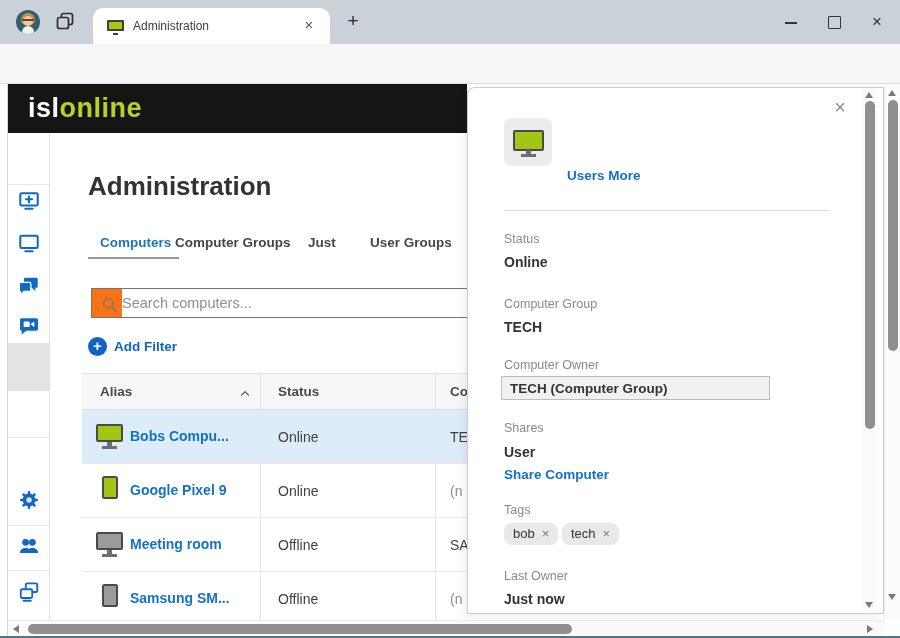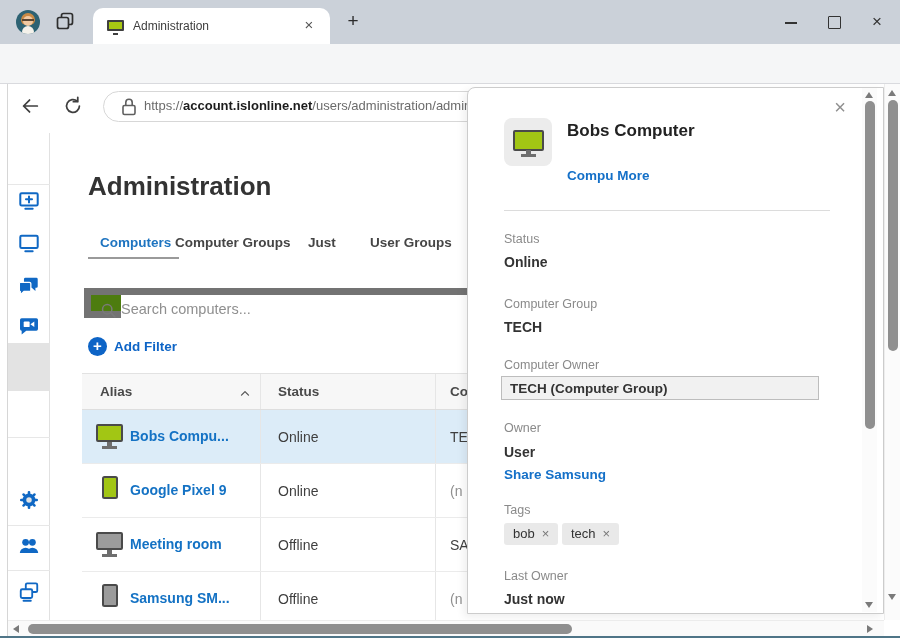--- a/index.html
+++ b/index.html
@@ -46,21 +46,21 @@
   #sidebar { position:absolute; left:8px; top:133px; width:42px; height:487px; background:#fff; border-right:1px solid #e1e1e1; }
   .side-active { position:absolute; left:0; width:42px; top:210px; height:48px; background:#e3e3e3; }
   .side-ic { position:absolute; left:10px; width:22px; height:22px; }
   .side-div { position:absolute; left:0; width:42px; height:1px; background:#e7e7e7; }
 
   #main { position:absolute; left:50px; top:133px; width:700px; height:487px; background:#fff; overflow:hidden; }
   .h1 { position:absolute; left:38px; top:38px; font-size:26px; font-weight:700; color:#333; }
   .ptab { position:absolute; top:102px; font-size:13.5px; font-weight:700; color:#454545; }
   .ptab.active { color:#1e74c0; }
   .ptab-underline { position:absolute; left:38px; top:124px; width:91px; height:2px; background:#9a9a9a; }
-  .search { position:absolute; left:34px; top:155px; width:566px; height:30px; border:7px solid #737373; background:#4d7c0f; }
+  .search { position:absolute; left:41px; top:155px; width:566px; height:30px; border:1px solid #737373; background:#f97316; }
   .search input { position:absolute; left:30px; top:0; width:520px; height:28px; border:0; outline:none; font-size:14.5px; color:#555; font-family:"Liberation Sans",sans-serif; }
   .search input::placeholder { color:#8f8f8f; opacity:1; }
   .addfilter-circle { position:absolute; left:38px; top:204px; width:19px; height:19px; border-radius:50%; background:#0d64c6; color:#fff; font-size:15px; font-weight:700; text-align:center; line-height:18px; }
   .addfilter-label { position:absolute; left:64px; top:206px; font-size:13.5px; font-weight:700; color:#0d64c6; }
 
   .table { position:absolute; left:32px; top:240px; width:640px; height:247px; overflow:hidden; font-size:14px; }
   .thead { position:relative; height:37px; background:#f7f7f7; border-top:1px solid #e2e2e2; border-bottom:1px solid #dedede; font-size:13.5px; font-weight:700; color:#4a4a4a; }
   .trow { position:relative; height:54px; border-bottom:1px solid #ebebeb; background:#fff; }
   .trow.sel { background:#dcecf8; }
   .cdiv { position:absolute; top:0; bottom:0; width:1px; background:#e6e6e6; }
@@ -87,22 +87,22 @@
   .tile .mon2 { position:absolute; left:9px; top:12px; width:31px; height:21px; border:2.5px solid #4a4a4a; border-radius:2px; background:#a2c614; }
   .tile .mon2::before { content:''; position:absolute; left:11px; top:18px; width:5px; height:4px; background:#6e6e6e; }
   .tile .mon2::after { content:''; position:absolute; left:6px; top:22px; width:15px; height:2.5px; background:#6e6e6e; }
   .pnl-title { position:absolute; left:99px; top:33px; font-size:17px; font-weight:700; color:#222; }
   .pnl-sub { position:absolute; left:99px; top:62px; font-size:12.5px; color:#808080; }
   .pnl-showmore { position:absolute; left:99px; top:80px; font-size:13.5px; font-weight:700; color:#1470c8; }
   .pnl-div { position:absolute; left:36px; top:122px; width:326px; height:1px; background:#dcdcdc; }
   .flabel { position:absolute; left:36px; font-size:12.5px; color:#8a8a8a; }
   .fvalue { position:absolute; left:36px; font-size:14px; font-weight:700; color:#333; }
   .flink { position:absolute; left:36px; font-size:13.5px; font-weight:700; color:#1470c8; }
-  .owner-input { position:absolute; left:33px; top:288px; width:318px; height:24px; background:#f1f1f1; border:1px solid #bdbdbd; font-size:13.5px; font-weight:700; color:#333; padding:0 8px; font-family:"Liberation Sans",sans-serif; }
-  .chip { position:absolute; top:435px; height:22px; background:#e9e9e9; border-radius:3px; font-size:13px; color:#333; line-height:22px; padding:0 9px; }
+  .owner-input { position:absolute; left:33px; top:288px; width:269px; height:24px; background:#f1f1f1; border:1px solid #bdbdbd; font-size:13.5px; font-weight:700; color:#333; padding:0 8px; font-family:"Liberation Sans",sans-serif; }
+  .chip { position:absolute; top:435px; height:22px; background:#e9e9e9; border-radius:8px; font-size:13px; color:#333; line-height:22px; padding:0 9px; }
   .chip .x { color:#777; margin-left:7px; font-size:13px; }
 
   
   .tri { width:0; height:0; position:absolute; }
   .tri-up { border-left:4.5px solid transparent; border-right:4.5px solid transparent; border-bottom:6px solid #7a7a7a; }
   .tri-down { border-left:4.5px solid transparent; border-right:4.5px solid transparent; border-top:6px solid #7a7a7a; }
   .tri-left { border-top:4.5px solid transparent; border-bottom:4.5px solid transparent; border-right:6px solid #7a7a7a; }
   .tri-right { border-top:4.5px solid transparent; border-bottom:4.5px solid transparent; border-left:6px solid #7a7a7a; }
   #pnl-sb { position:absolute; left:862px; top:88px; width:15px; height:524px; background:#fbfbfb; }
   #pnl-sb .thumb { position:absolute; left:2.5px; top:13px; width:10px; height:328px; border-radius:5px; background:#8f8f8f; }
@@ -172,20 +172,23 @@
         <i></i>
       </div>
     <div class="sbtoggle">
       <div class="pane"></div>
         <div class="arr"></div>
     </div>
   </div>
 
   <div id="pageedge"></div>
 
+  <div id="logobar">
+    <div class="logo"><span>isl</span><em>online</em></div>
+  </div>
 
   <div id="sidebar">
     <div class="side-active"></div>
     <div class="side-div" style="top:51px"></div>
     <div class="side-div" style="top:304px"></div>
     <div class="side-div" style="top:392px"></div>
     <div class="side-div" style="top:437px"></div>
 
     <svg class="side-ic" style="top:57px" viewBox="0 0 24 24">
       <rect x="2.5" y="3.5" width="19" height="13.5" rx="1.5" fill="none" stroke="#1068c4" stroke-width="2.2"></rect>
@@ -299,36 +302,35 @@
         <div class="cdiv" style="left:353px"></div>
       </div>
     </div>
   </div>
 
   <div id="panel">
     <div class="pnl-close">×</div>
     <div class="tile">
         <div class="mon2"></div>
       </div>
-    <div class="pnl-title">Bobs Computer</div>
-    <div class="pnl-showmore">Compu More</div>
+    <div class="pnl-showmore">Users More</div>
     <div class="pnl-div"></div>
 
     <div class="flabel" style="top:144px">Status</div>
     <div class="fvalue" style="top:166px">Online</div>
 
     <div class="flabel" style="top:209px">Computer Group</div>
     <div class="fvalue" style="top:231px">TECH</div>
 
     <div class="flabel" style="top:270px">Computer Owner</div>
     <input class="owner-input" type="text" readonly="" value="TECH (Computer Group)" style="">
 
-    <div class="flabel" style="top:333px">Owner</div>
+    <div class="flabel" style="top:333px">Shares</div>
     <div class="fvalue" style="top:356px">User</div>
-    <div class="flink" style="top:379px">Share Samsung</div>
+    <div class="flink" style="top:379px">Share Computer</div>
 
     <div class="flabel" style="top:415px">Tags</div>
     <div class="chip" style="left:36px"><span>bob</span><span class="x">×</span></div>
     <div class="chip" style="left:94px"><span>tech</span><span class="x">×</span></div>
 
     <div class="flabel" style="top:481px">Last Owner</div>
     <div class="fvalue" style="top:503px">Just now</div>
   </div>
 
   <div id="pnl-sb">

